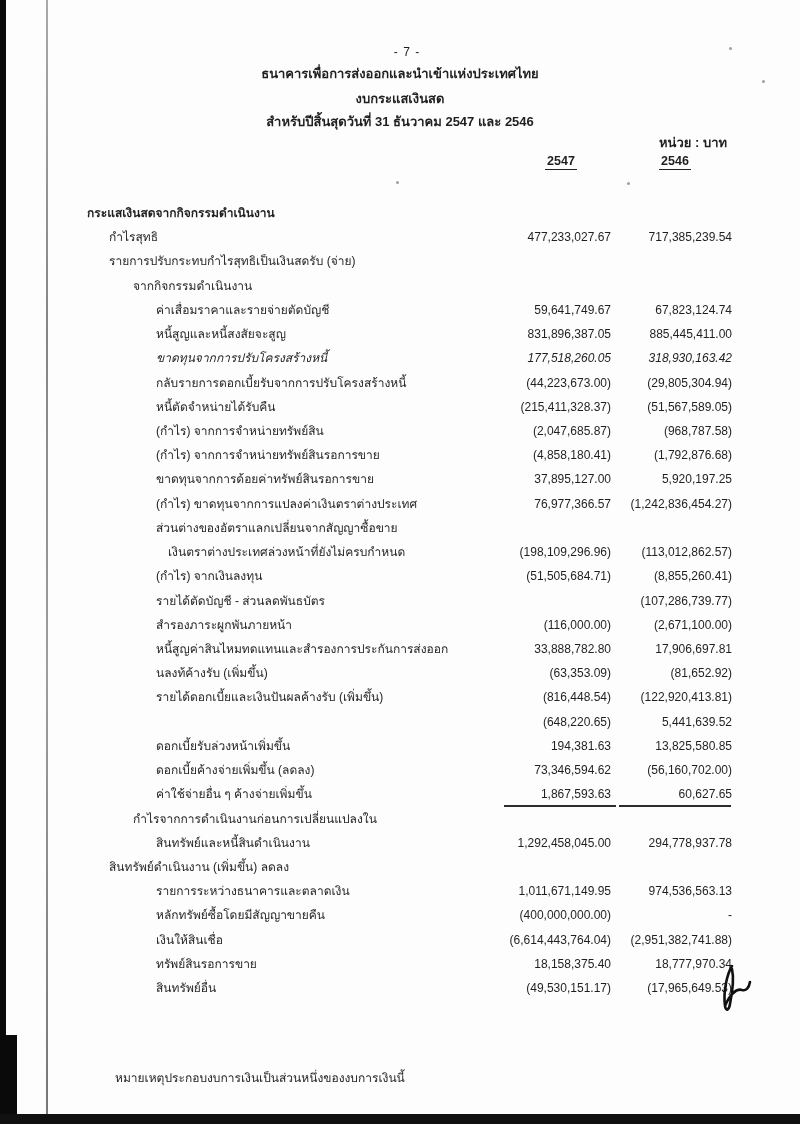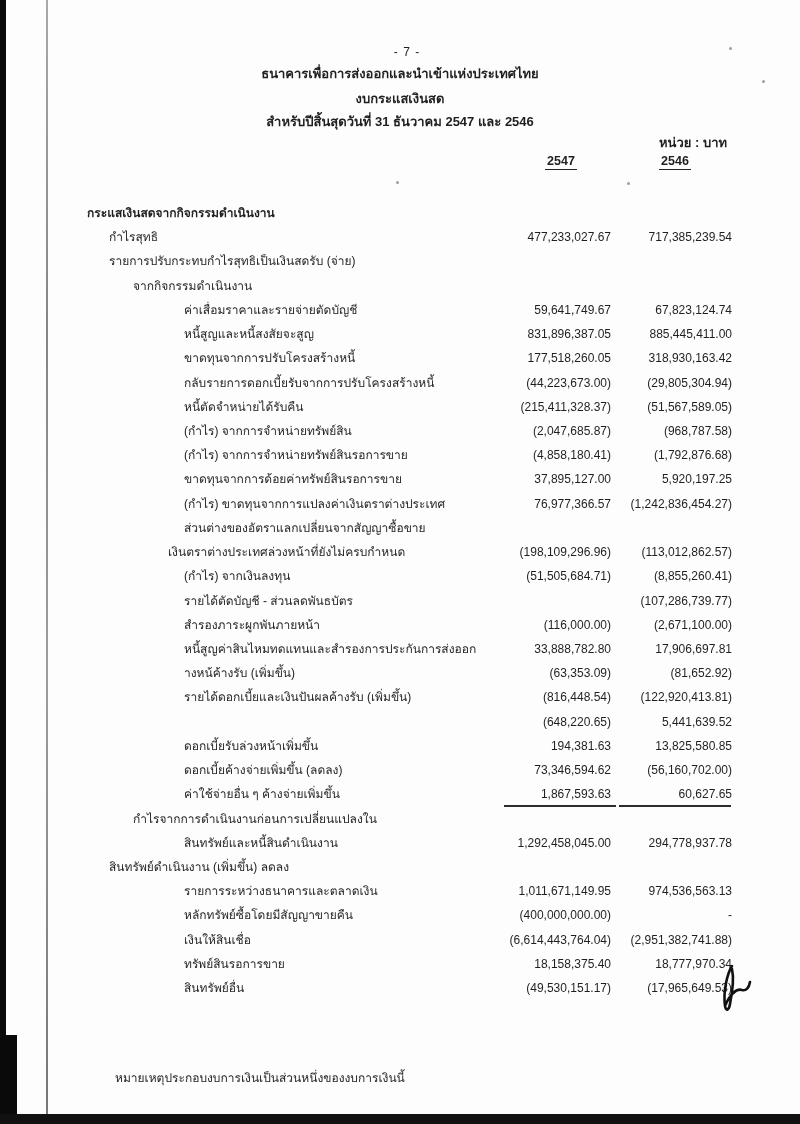--- a/index.html
+++ b/index.html
@@ -31,21 +31,21 @@
   #rows{left:0;top:201px;width:800px;}
   .row{position:absolute;left:0;width:800px;height:24.22px;line-height:24.22px;font-size:12px;}
   .row .lbl{position:absolute;left:0;top:0;white-space:nowrap;}
   .row .v{position:absolute;top:0;text-align:right;white-space:nowrap;}
   .row .v1{left:440px;width:171px;}
   .row .v2{left:617px;width:115px;}
   .row.bold .lbl{font-weight:700;}
   .ind-0{padding-left:87px;}
   .ind-1{padding-left:109px;}
   .ind-2{padding-left:133px;}
-  .ind-3{padding-left:156px;margin-left:28px;}
+  .ind-3{padding-left:156px;}
   .ind-4{padding-left:168px;}
   
   .rule{height:2px;background:#2c2c2c;top:805px;}
   .rule1{left:504px;width:112px;}
   .rule2{left:619px;width:112px;}
   
   .footer{left:115px;top:1068px;font-size:12px;white-space:nowrap;}
   
   .hand{left:716px;top:964px;}
 </style>
@@ -95,21 +95,21 @@
       <div class="row" style="top: 96.88px;">
         <span class="lbl ind-3">ค่าเสื่อมราคาและรายจ่ายตัดบัญชี</span>
         <span class="v v1">59,641,749.67</span>
         <span class="v v2">67,823,124.74</span>
       </div>
       <div class="row" style="top: 121.1px;">
         <span class="lbl ind-3">หนี้สูญและหนี้สงสัยจะสูญ</span>
         <span class="v v1">831,896,387.05</span>
         <span class="v v2">885,445,411.00</span>
       </div>
-      <div class="row" style="top: 145.32px;">
+      <div class="row" style="top: 145.32px; font-style: italic;">
         <span class="lbl ind-3">ขาดทุนจากการปรับโครงสร้างหนี้</span>
         <span class="v v1">177,518,260.05</span>
         <span class="v v2">318,930,163.42</span>
       </div>
       <div class="row" style="top: 169.54px;">
         <span class="lbl ind-3">กลับรายการดอกเบี้ยรับจากการปรับโครงสร้างหนี้</span>
         <span class="v v1">(44,223,673.00)</span>
         <span class="v v2">(29,805,304.94)</span>
       </div>
       <div class="row" style="top: 193.76px;">
@@ -160,21 +160,21 @@
         <span class="lbl ind-3">สำรองภาระผูกพันภายหน้า</span>
         <span class="v v1">(116,000.00)</span>
         <span class="v v2">(2,671,100.00)</span>
       </div>
       <div class="row" style="top: 435.96px;">
         <span class="lbl ind-3">หนี้สูญค่าสินไหมทดแทนและสำรองการประกันการส่งออก</span>
         <span class="v v1">33,888,782.80</span>
         <span class="v v2">17,906,697.81</span>
       </div>
       <div class="row" style="top: 460.18px;">
-        <span class="lbl ind-3">างหน้ค้างรับ (เพิ่มขึ้น)</span>
+        <span class="lbl ind-3">นลงท้ค้างรับ (เพิ่มขึ้น)</span>
         <span class="v v1">(63,353.09)</span>
         <span class="v v2">(81,652.92)</span>
       </div>
       <div class="row" style="top: 484.4px;">
         <span class="lbl ind-3">รายได้ดอกเบี้ยและเงินปันผลค้างรับ (เพิ่มขึ้น)</span>
         <span class="v v1">(816,448.54)</span>
         <span class="v v2">(122,920,413.81)</span>
       </div>
       <div class="row" style="top: 508.62px;">
         <span class="v v1">(648,220.65)</span>

